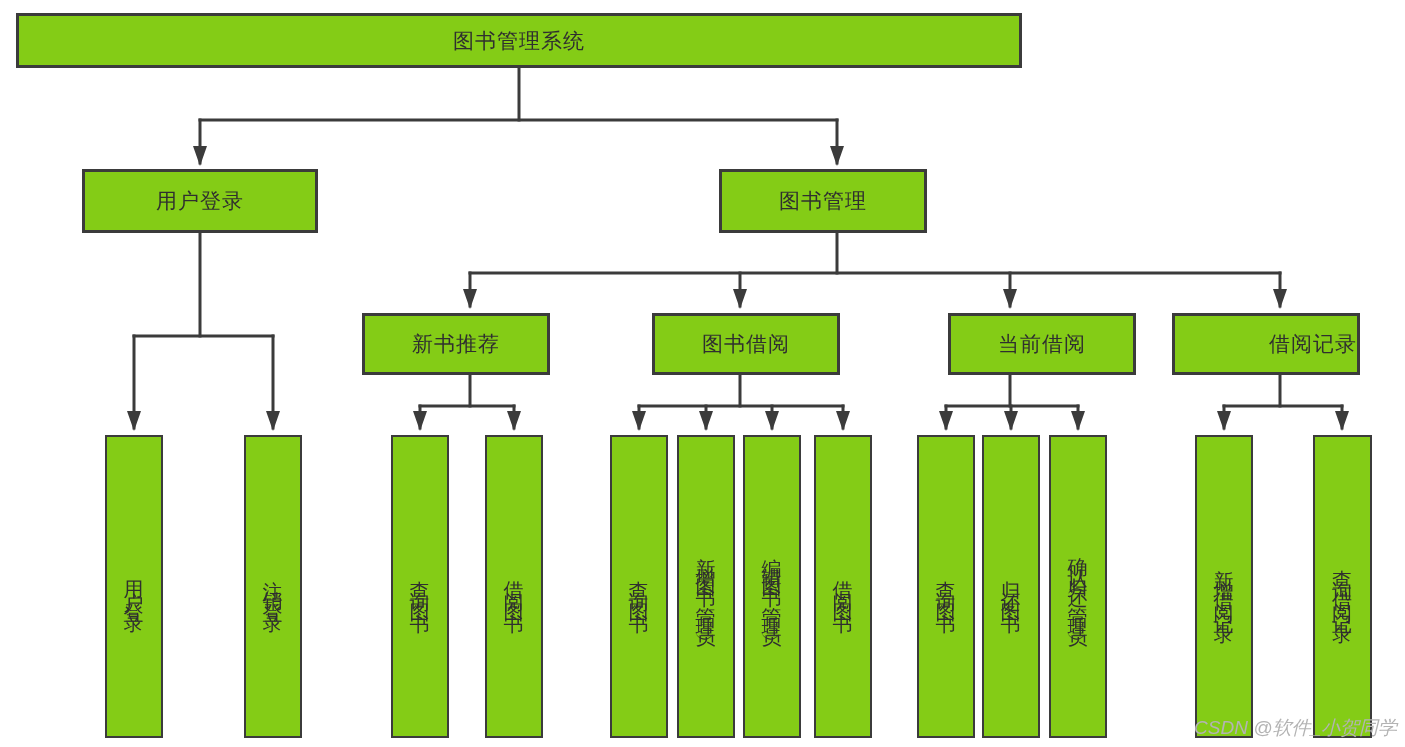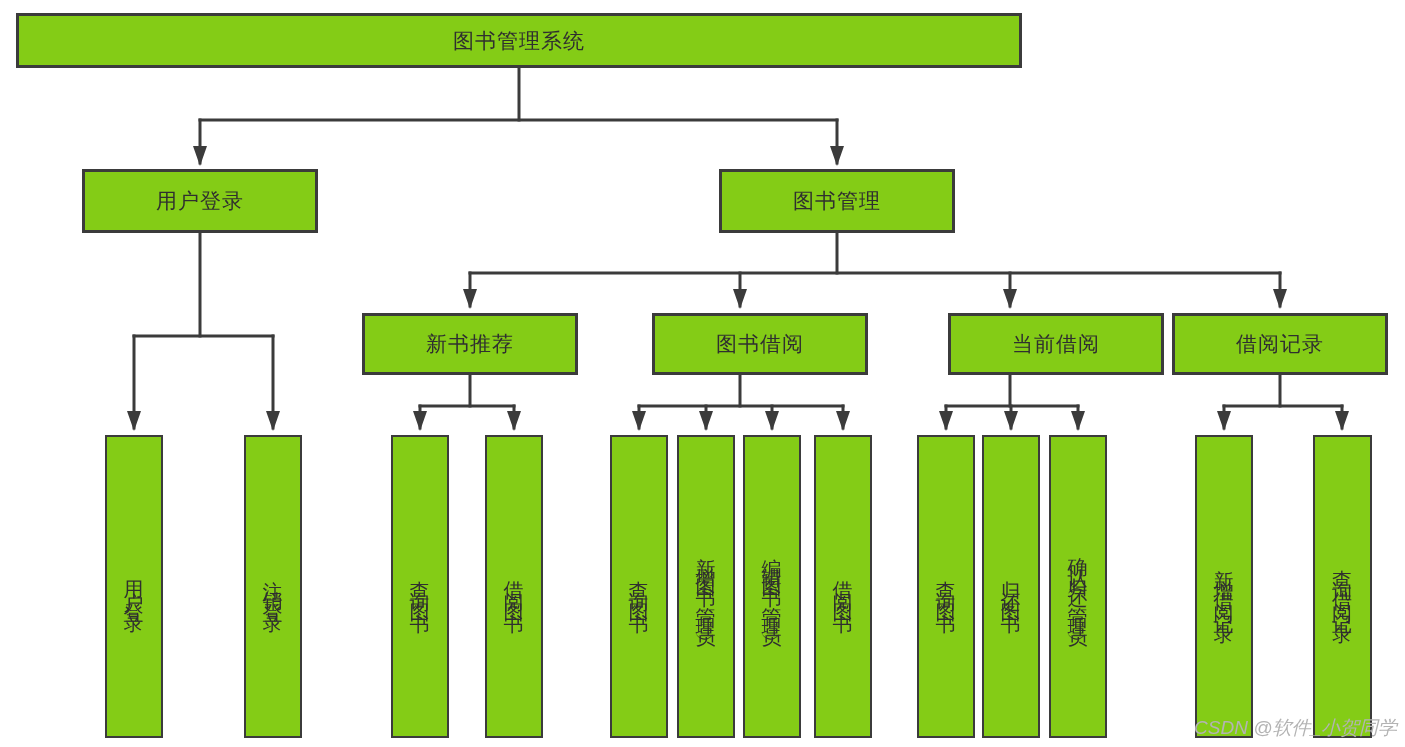--- a/index.html
+++ b/index.html
@@ -30,26 +30,26 @@
     z-index: 2;
   }
   .box .lbl {
     font-size: 21px;
     color: #2f2f2f;
     letter-spacing: 1px;
     white-space: nowrap;
   }
   .root  { left: 16px;  top: 13px;  width: 1006px; height: 55px; }
   .l2a   { left: 82px;  top: 169px; width: 236px;  height: 64px; }
-  .l2b   { left: 719px; top: 169px; width: 236px;  height: 64px; }
-  .l3    { top: 313px; width: 216px; height: 62px; }
+  .l2b   { left: 719px; top: 169px; width: 208px;  height: 64px; }
+  .l3    { top: 313px; width: 188px; height: 62px; }
   .l3a   { left: 362px; }
   .l3b   { left: 652px; }
   .l3c   { left: 948px; }
-  .l3d   { left: 1172px; }
+  .l3d   { left: 1172px; justify-content: flex-end; }
   .leaf {
     top: 435px;
     width: 58px;
     height: 303px;
     border-width: 2.5px;
   }
   .leaf .vlbl {
     writing-mode: vertical-rl;
     text-orientation: mixed;
     font-size: 20px;

